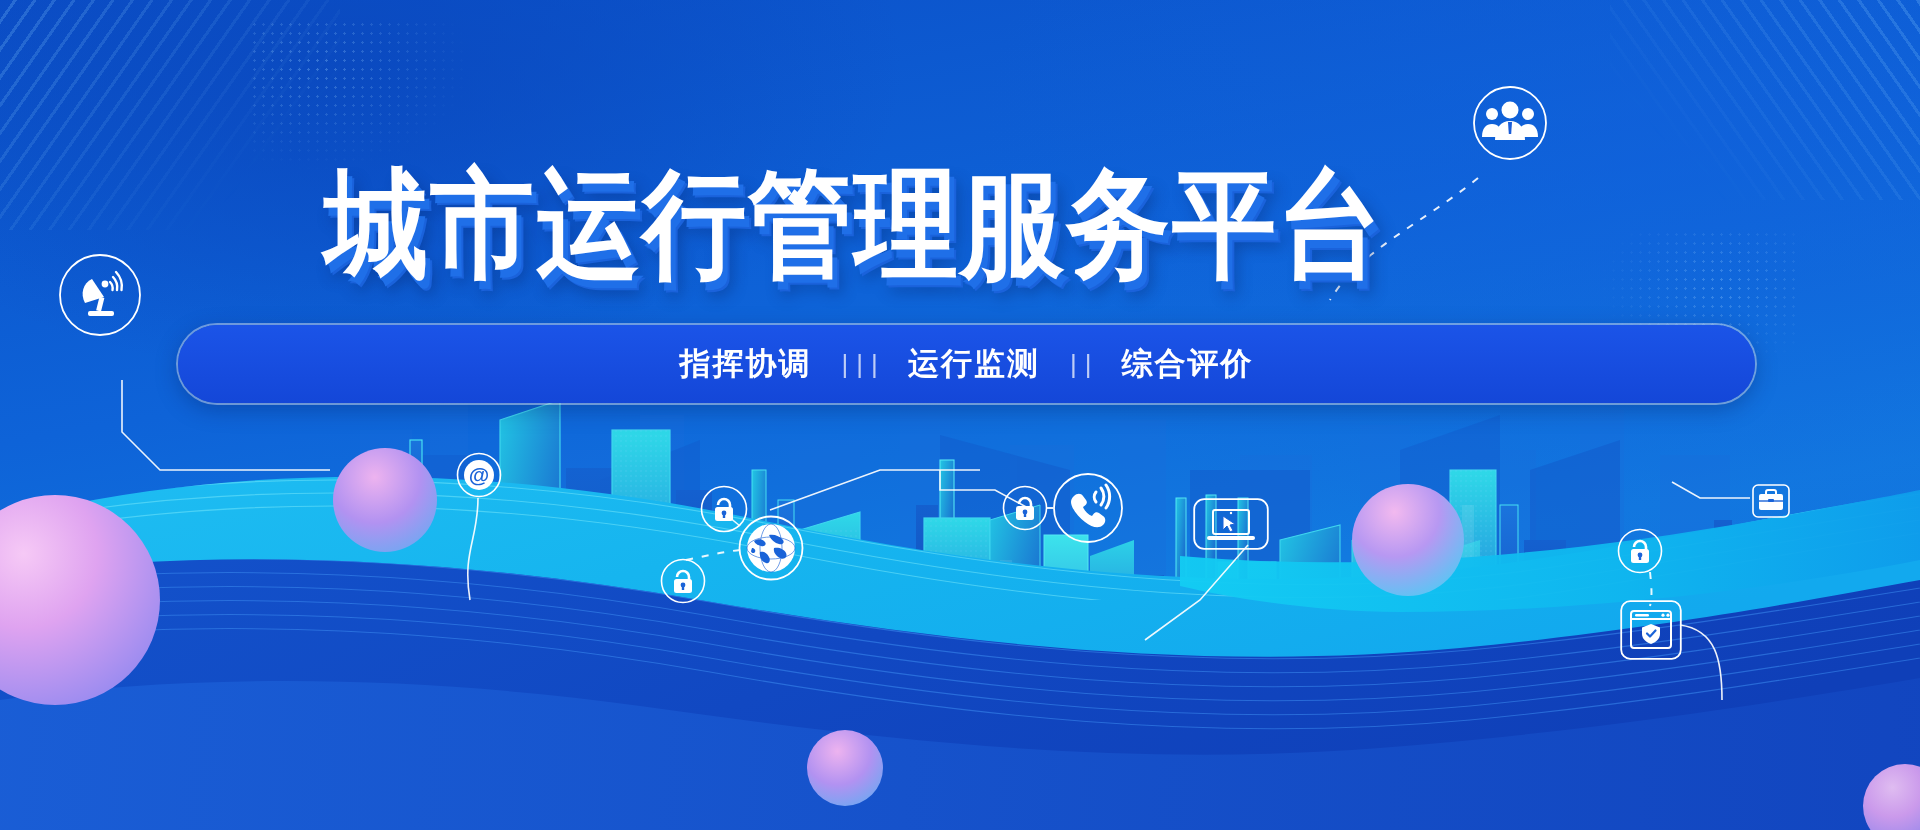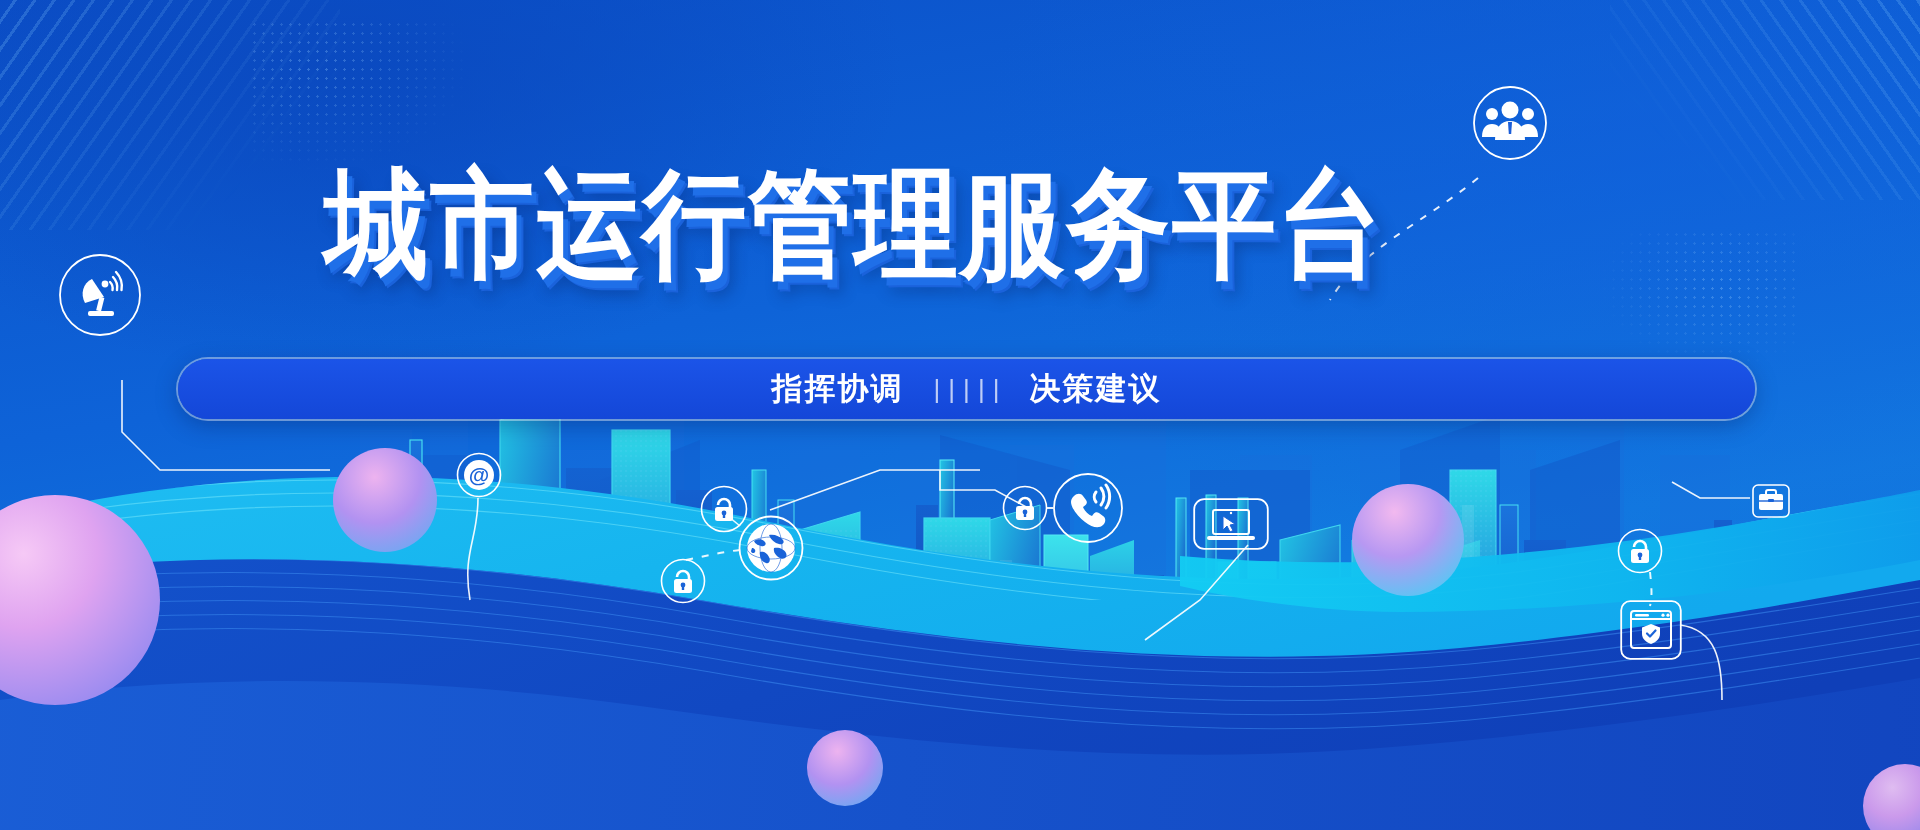--- a/index.html
+++ b/index.html
@@ -71,22 +71,22 @@
        5px 7px 0 #1f6fe8,
        7px 9px 0 #1a62db,
        9px 12px 14px rgba(6,40,110,0.45);
     transform:scaleY(1.14);
     transform-origin:center top;
   }
 
   
   #nav {
     position:absolute;
-    left:178px; top:359px;
-    width:1577px; height:60px;
+    left:178px; top:325px;
+    width:1577px; height:78px;
     border-radius:40px;
     background:linear-gradient(180deg,#1b54e8 0%, #1447d8 100%);
     box-shadow:0 0 0 2px rgba(255,255,255,0.40), 0 6px 22px rgba(5,30,95,0.35);
     display:flex; align-items:center; justify-content:center;
     padding:0 22px;
   }
   .nav-item {
     color:#ffffff;
     font-size:31px;
     font-weight:bold;
@@ -345,23 +345,24 @@
 
   <div id="title-wrap">
     <div id="title">城市运行管理服务平台</div>
   </div>
 
   <div id="nav">
     <div class="nav-item">指挥协调</div>
     <div class="nav-sep">|</div>
     <div class="nav-sep">|</div>
     <div class="nav-sep">|</div>
+    <div class="nav-item">运行监测</div>
     <div class="nav-sep">|</div>
     <div class="nav-sep">|</div>
-    <div class="nav-item">决策建议</div>
+    <div class="nav-item">综合评价</div>
   </div>
 
   <div class="badge" style="left:58px; top:253px;">
     <svg width="84" height="84" viewBox="0 0 84 84">
       <circle cx="42" cy="42" r="40" fill="none" stroke="#ffffff" stroke-width="1.8"></circle>
       <g fill="#ffffff">
         <path d="M27,50 C22,41 25,30 34,26 L46,44 Z"></path>
         <rect x="40" y="44" width="5" height="14" transform="rotate(14 42 50)"></rect>
         <rect x="30" y="58" width="26" height="5" rx="2"></rect>
         <circle cx="47" cy="31" r="3.4"></circle>

